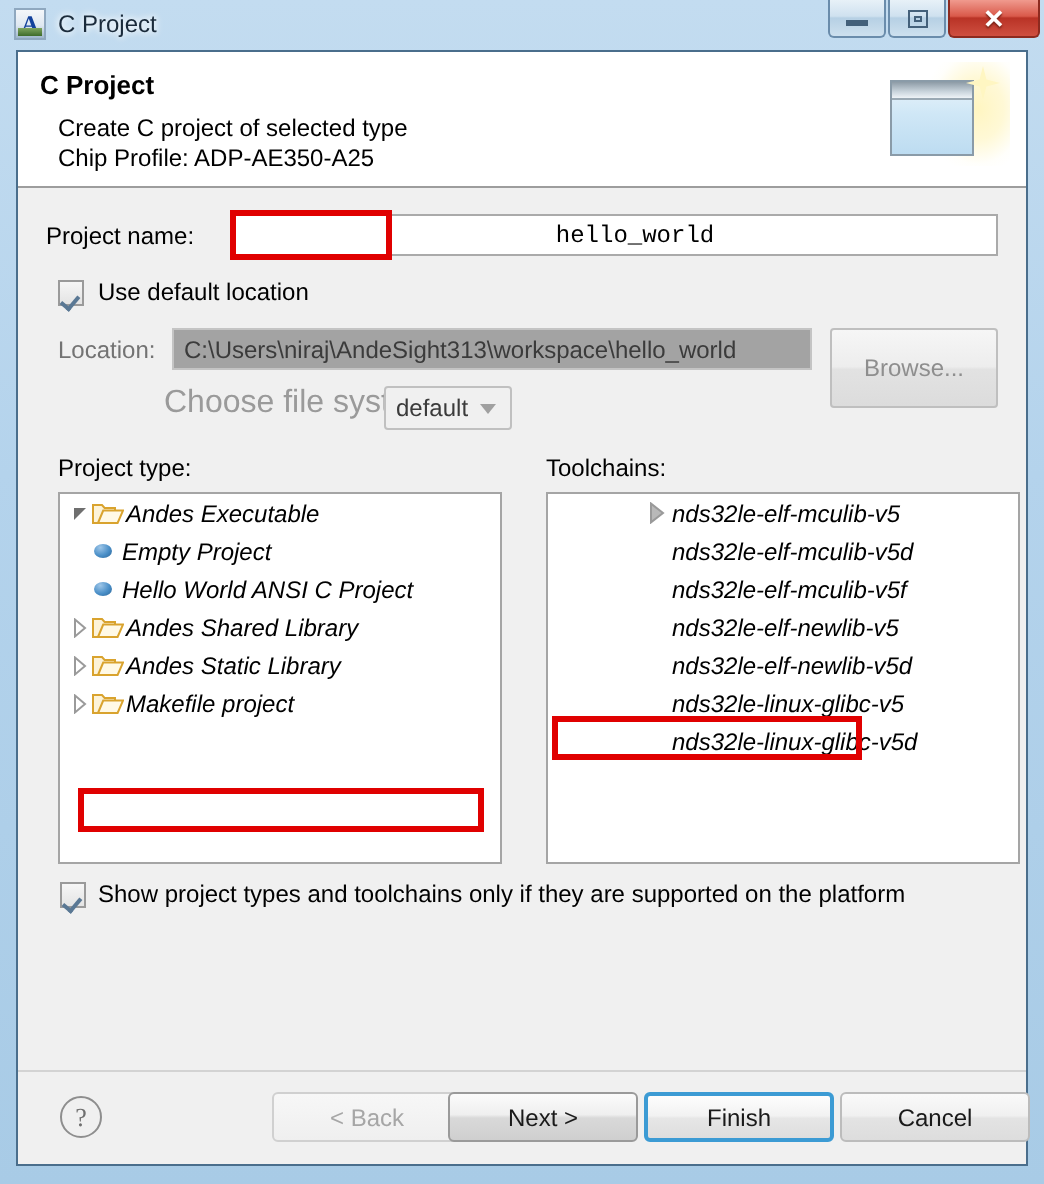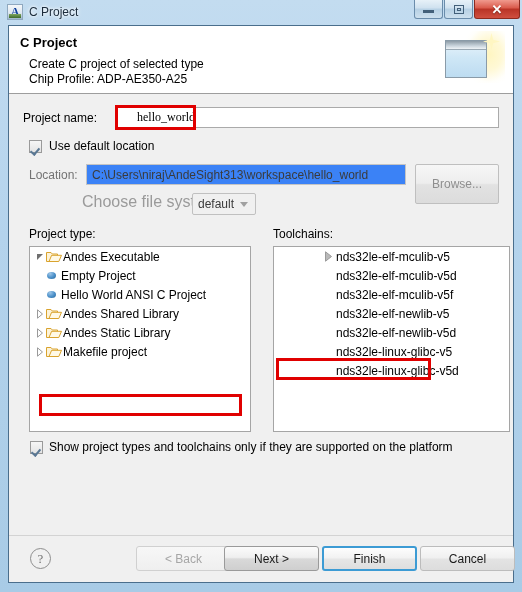--- a/index.html
+++ b/index.html
@@ -108,22 +108,22 @@
   }
 
   #body-area { position: relative; flex: 1 1 auto; background: #f0f0f0; }
 
   
   #row-name { position: absolute; left: 14px; top: 13px; right: 14px; height: 22px; }
   #label-project-name { position: absolute; left: 0; top: 4px; font-size: 12px; color: #000; }
   #input-project-name {
     position: absolute; left: 92px; top: 0; right: 0; height: 21px;
     background: #ffffff; border: 1px solid #aaaaaa;
-    font-family: Liberation Serif, serif; font-size: 12px;
-    padding-left: 21px; color: #000; outline: none;
+    font-family: Liberation Mono, monospace; font-size: 12px;
+    padding-left: 21px; color: #000; outline: none; text-align: center;
   }
   #hl-name {
     position: absolute; left: 92px; top: -2px; width: 81px; height: 25px;
     border: 3px solid #e00000; pointer-events: none;
   }
 
   
   .cbx {
     width: 13px; height: 13px; background: linear-gradient(to bottom,#f6f6f6,#e4e4e4);
     border: 1px solid #9a9a9a; position: relative; display: inline-block;
@@ -135,21 +135,21 @@
     border-width: 0 2px 2px 0; transform: rotate(40deg); transform-origin: center;
   }
   #row-default-loc { position: absolute; left: 20px; top: 45px; display: flex; align-items: center; gap: 7px; }
   #label-default-loc { font-size: 12px; color: #000; }
 
   
   #row-location { position: absolute; left: 20px; top: 70px; right: 14px; height: 22px; }
   #label-location { position: absolute; left: 0; top: 4px; font-size: 12px; color: #737373; }
   #input-location {
     position: absolute; left: 57px; top: 0; width: 320px; height: 21px;
-    background: #3b82f6; border: 1px solid #c4c4c4; color: #3b3b3b;
+    background: #a3a3a3; border: 1px solid #c4c4c4; color: #3b3b3b;
     font-family: "Liberation Sans", sans-serif; font-size: 12px;
     padding-left: 5px; outline: none;
   }
   #btn-browse {
     position: absolute; right: 0; top: 0; width: 84px; height: 40px;
     background: linear-gradient(to bottom,#f6f6f6 0%,#ededed 48%,#e2e2e2 52%,#dcdcdc 100%);
     border: 1px solid #bfbfbf; border-radius: 2px;
     font-family: "Liberation Sans", sans-serif; font-size: 12px; color: #8e8e8e;
   }
 
@@ -194,21 +194,21 @@
   .tw-gray svg { position: absolute; left: 2px; top: 4px; }
 
   .ic-folder { width: 17px; flex: 0 0 17px; height: 19px; position: relative; }
   .ic-folder svg { position: absolute; left: 0; top: 3px; }
   .ic-sphere { width: 17px; flex: 0 0 17px; height: 19px; position: relative; }
   .ic-sphere::after {
     content: ""; position: absolute; left: 3px; top: 6px; width: 9px; height: 7px;
     border-radius: 50%;
     background: radial-gradient(ellipse at 35% 25%, #9ec6e8 0%, #4a8fc8 55%, #2b6496 100%);
   }
-  .tree-label { white-space: nowrap; }
+  .tree-label { white-space: nowrap; font-style: italic; }
   .indent1 { padding-left: 2px; }
 
   
   .hl-box { position: absolute; border: 3px solid #e00000; pointer-events: none; }
   #hl-hello { left: 30px; top: 300px; width: 203px; height: 22px; }
   #hl-toolchain { left: 267px; top: 264px; width: 155px; height: 22px; }
 
   
   #row-show-supported {
     position: absolute; left: 21px; top: 346px; display: flex; align-items: center; gap: 6px;

